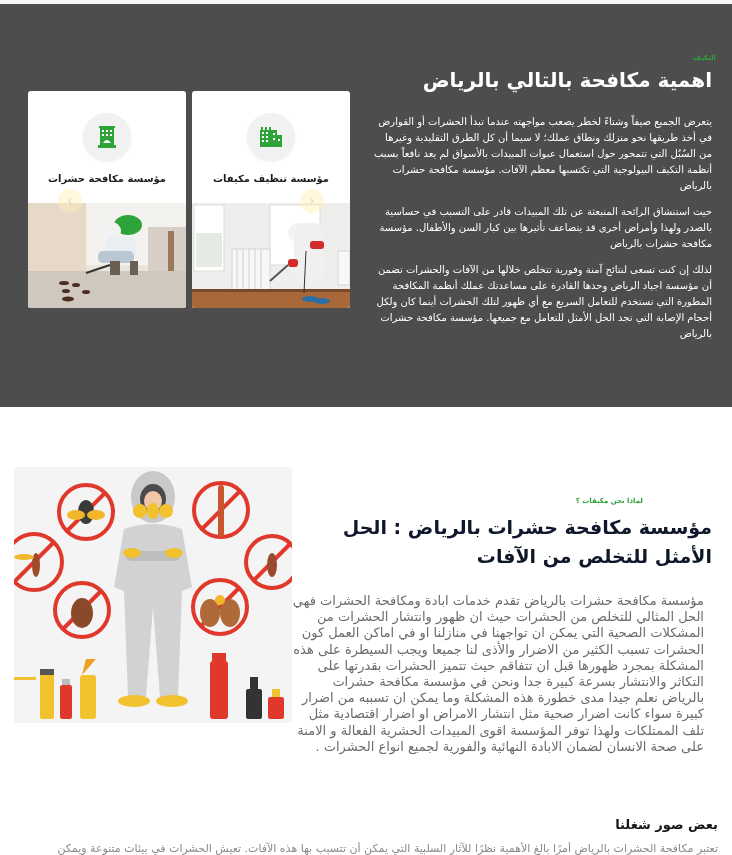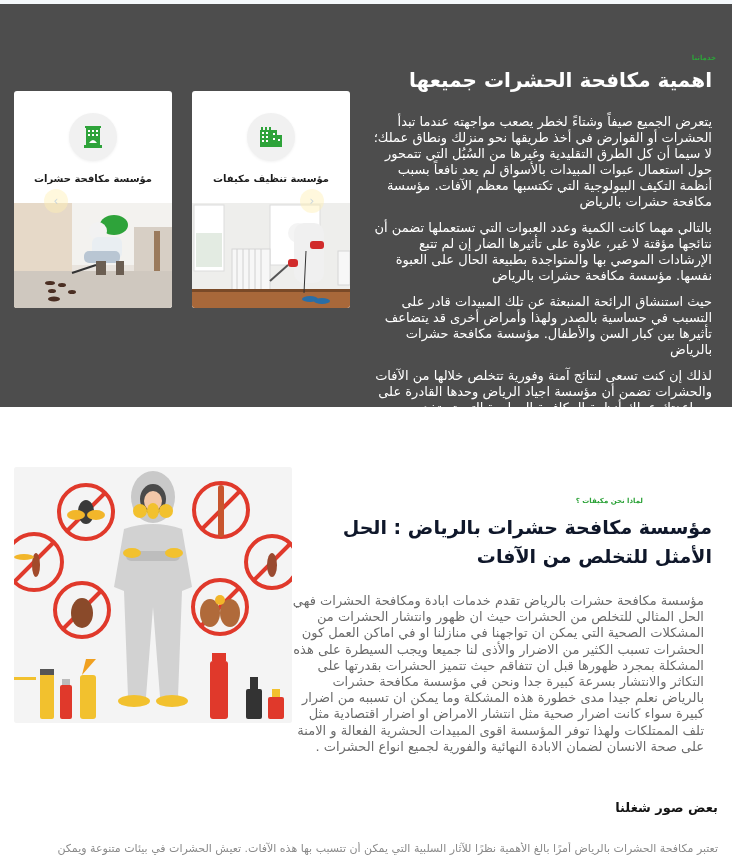--- a/index.html
+++ b/index.html
@@ -11,24 +11,24 @@
   
   .dark-section { position: absolute; left: 0; top: 4px; width: 732px; height: 403px; background: #4d4d4d; }
 
   .eyebrow { position: absolute; color: #2ea33a; font-size: 7px; font-weight: bold; direction: rtl; }
   .dark-eyebrow { right: 16px; top: 50px; }
 
   .dark-title { position: absolute; right: 20px; top: 64px; direction: rtl; color: #ffffff;
     font-family: "DejaVu Sans", sans-serif; font-weight: bold; font-size: 20px; letter-spacing: -0.5px; white-space: nowrap; }
 
   .dark-body { position: absolute; right: 20px; top: 110px; width: 352px; direction: rtl; text-align: right; color: #ffffff; }
-  .dark-body p { font-size: 13px; line-height: 16px; margin-bottom: 10px; margin-left: 12px; }
+  .dark-body p { font-size: 10px; line-height: 16px; margin-bottom: 10px; margin-left: 12px; }
 
   .card { position: absolute; top: 91px; width: 158px; height: 217px; background: #ffffff; border-radius: 3px; overflow: hidden; }
-  .card-1 { left: 14px; }
+  .card-1 { left: 28px; }
   .card-2 { left: 192px; }
   .card-icon-circle { position: absolute; left: 55px; top: 22px; width: 48px; height: 48px; border-radius: 50%;
     background: #f1f1f1; box-shadow: 0 1px 3px rgba(0,0,0,0.06); display: flex; align-items: center; justify-content: center; }
   .card-title { position: absolute; left: 0; right: 0; top: 82px; text-align: center; direction: rtl;
     font-size: 10px; font-weight: bold; color: #1b1b1b; }
   .card-photo { position: absolute; left: 0; top: 112px; width: 158px; height: 105px; overflow: hidden; }
   .slider-arrow { position: absolute; top: 98px; width: 24px; height: 24px; border-radius: 50%;
     background: rgba(255, 240, 180, 0.45); color: rgba(180,200,220,0.7); font-size: 12px; text-align: center; line-height: 24px; z-index: 3; }
   .card-1 .slider-arrow { left: 30px; }
   .card-2 .slider-arrow { left: 108px; }
@@ -36,36 +36,35 @@
   
   .illustration { position: absolute; left: 14px; top: 467px; width: 278px; height: 256px; background: #f4f4f4; border-radius: 3px; overflow: hidden; }
 
   .light-eyebrow { right: 89px; top: 497px; }
   .section-title { position: absolute; right: 20px; top: 513px; width: 380px; direction: rtl; text-align: right;
     font-weight: bold; font-size: 19px; line-height: 29px; color: #0f172a; }
 
   .section-body { position: absolute; right: 28px; top: 593px; width: 412px; direction: rtl; text-align: right;
     font-size: 13px; line-height: 16.2px; color: #6b6b6b; }
 
-  .gallery-title { position: absolute; right: 14px; top: 800px; direction: rtl; font-weight: bold; font-size: 13px; color: #151515; }
+  .gallery-title { position: absolute; right: 14px; top: 817px; direction: rtl; font-weight: bold; font-size: 13px; color: #151515; }
   .gallery-intro { position: absolute; right: 14px; top: 842px; width: 720px; direction: rtl; text-align: right; white-space: nowrap;
     font-size: 11px; color: #8a8a8a; overflow: hidden; }
 </style>
 </head>
 <body>
 
 <div class="top-strip"></div>
 
 <section class="dark-section">
-  <div class="eyebrow dark-eyebrow">خدماتنا</div>
-  <h2 class="dark-title">اهمية مكافحة الحشرات جميعها</h2>
+  <div class="eyebrow dark-eyebrow">التكيف</div>
+  <h2 class="dark-title">اهمية مكافحة بالتالي بالرياض</h2>
 
   <div class="dark-body">
     <p>يتعرض الجميع صيفاً وشتاءً لخطر يصعب مواجهته عندما تبدأ الحشرات أو القوارض في أخذ طريقها نحو منزلك ونطاق عملك؛ لا سيما أن كل الطرق التقليدية وغيرها من السُبُل التي تتمحور حول استعمال عبوات المبيدات بالأسواق لم يعد نافعاً بسبب أنظمة التكيف البيولوجية التي تكتسبها معظم الآفات. مؤسسة مكافحة حشرات بالرياض</p>
-    <p>بالتالي مهما كانت الكمية وعدد العبوات التي تستعملها تضمن أن نتائجها مؤقتة لا غير، علاوة على تأثيرها الضار إن لم تتبع الإرشادات الموصي بها والمتواجدة بطبيعة الحال على العبوة نفسها. مؤسسة مكافحة حشرات بالرياض</p>
     <p>حيث استنشاق الرائحة المنبعثة عن تلك المبيدات قادر على التسبب في حساسية بالصدر ولهذا وأمراض أخرى قد يتضاعف تأثيرها بين كبار السن والأطفال. مؤسسة مكافحة حشرات بالرياض</p>
     <p>لذلك إن كنت تسعى لنتائج آمنة وفورية تتخلص خلالها من الآفات والحشرات تضمن أن مؤسسة اجياد الرياض وحدها القادرة على مساعدتك عملك أنظمة المكافحة المطورة التي تستخدم للتعامل السريع مع أي ظهور لتلك الحشرات أينما كان ولكل أحجام الإصابة التي تجد الحل الأمثل للتعامل مع جميعها. مؤسسة مكافحة حشرات بالرياض</p>
   </div>
 
   <div class="card card-1" style="top:87px;">
     <div class="card-icon-circle">
       <svg width="20" height="22" viewBox="0 0 20 22">
         <rect x="2" y="0" width="16" height="2" fill="#2ea33a"></rect>
         <rect x="3" y="2" width="14" height="18" fill="#2ea33a"></rect>
         <rect x="1" y="19" width="18" height="3" fill="#2ea33a"></rect>

